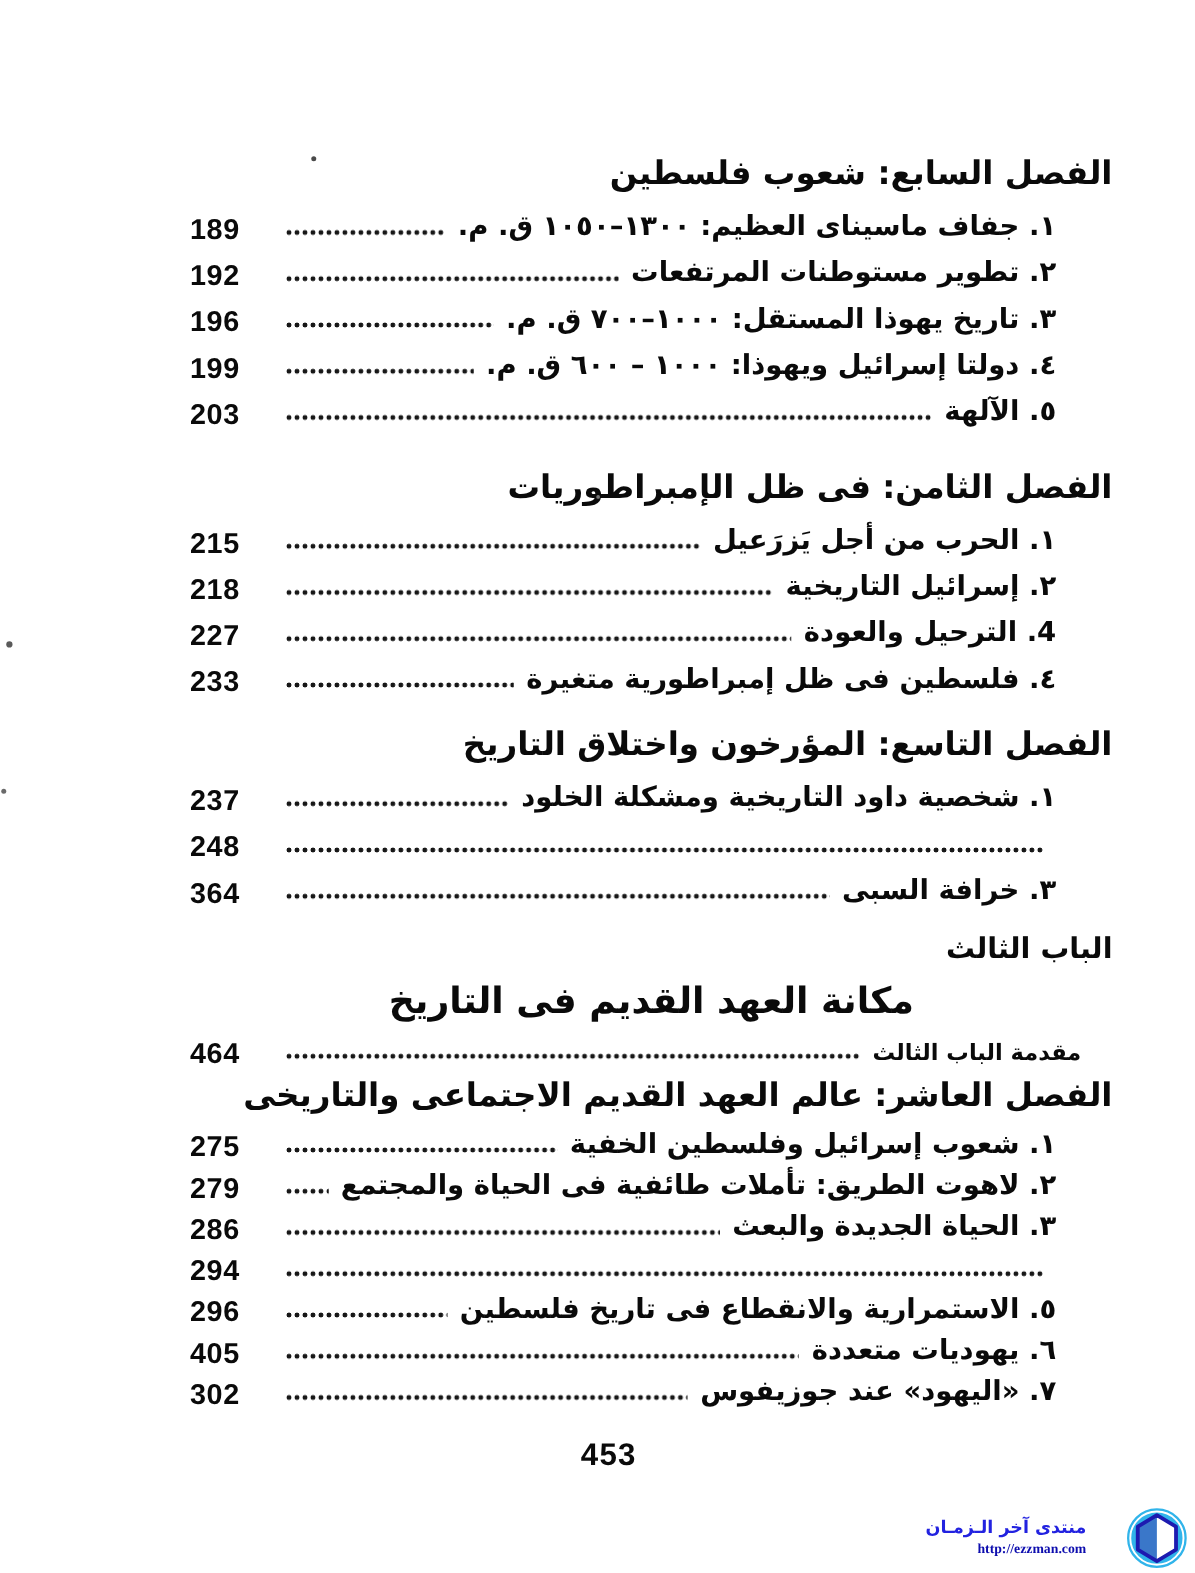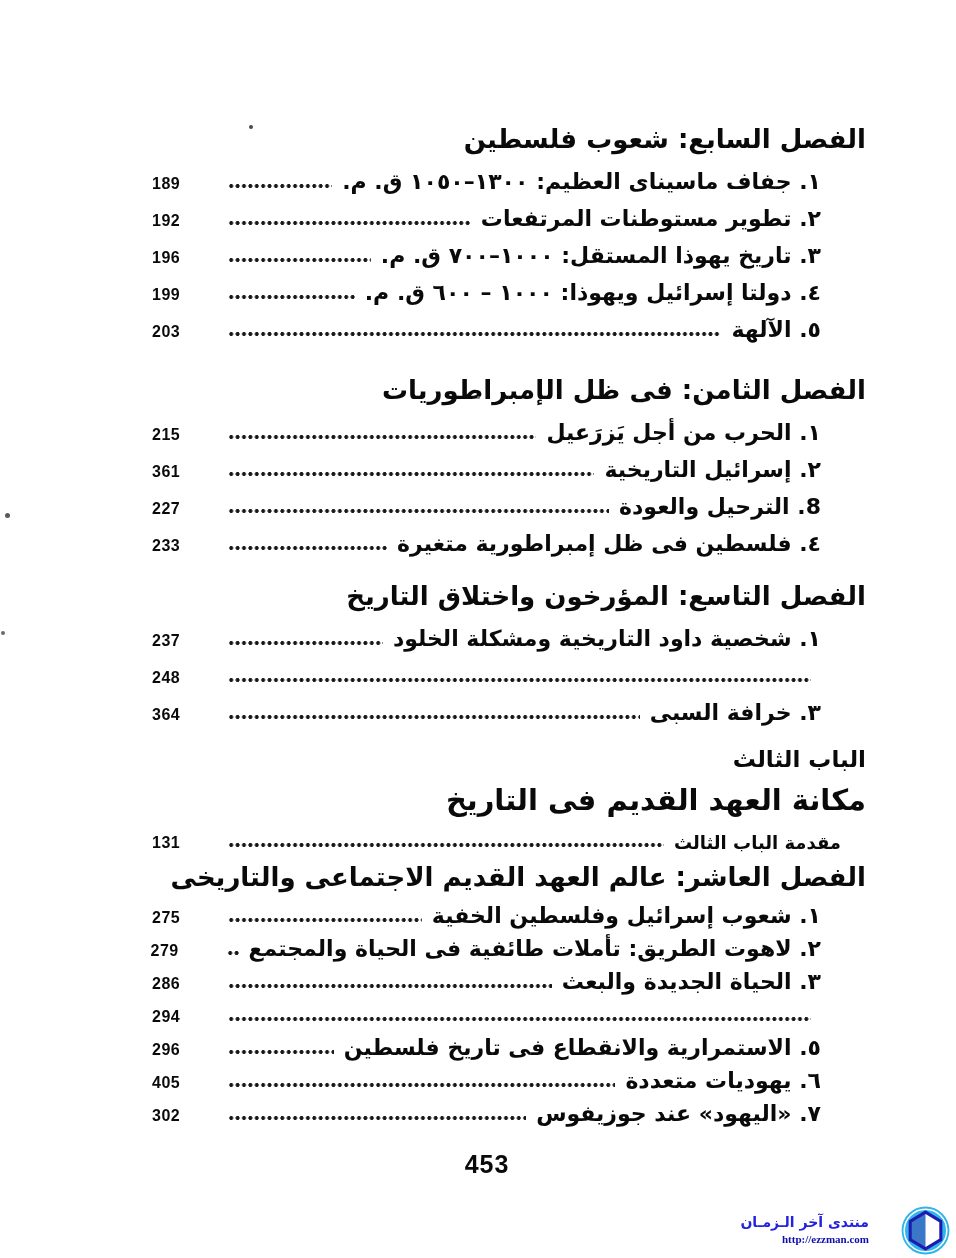--- a/index.html
+++ b/index.html
@@ -2,21 +2,21 @@
 <html lang="ar"><head>
 <meta charset="utf-8">
 <style>
   html,body{margin:0;padding:0;}
   body{
     width:956px;height:1258px;position:relative;overflow:hidden;
     background:#ffffff;color:#0a0a0a;
     font-family:"DejaVu Sans",sans-serif;
   }
   .toc{
-    position:absolute;top:118px;right:90px;left:152px;
+    position:absolute;top:118px;right:66px;left:152px;
     direction:rtl;text-align:right;
   }
   .chapter{
     margin:0;font-size:26px;font-weight:bold;line-height:42px;height:42px;
     white-space:nowrap;letter-spacing:-0.5px;
   }
   .sec2{margin-top:24px;}
   .sec3{margin-top:16px;}
   .rows{padding-right:45px;}
   .row{display:flex;align-items:flex-end;height:37px;}
@@ -26,29 +26,29 @@
     flex:0 0 auto;
   }
   .leader{
     flex:1 1 auto;height:8px;margin:0 10px 7px 26px;
     background-image:radial-gradient(circle at 3.2px 4px,#171717 1.7px,transparent 2.2px);
     background-size:6.4px 8px;background-repeat:repeat-x;
     min-width:12px;
   }
   .n{
     flex:0 0 auto;width:50px;direction:ltr;text-align:left;
-    font-family:"Liberation Sans",sans-serif;font-weight:bold;font-size:16px;
+    font-family:"Liberation Sans",sans-serif;font-weight:bold;font-size:23px;
     line-height:27px;letter-spacing:0.5px;
   }
   .part{margin-top:14px;}
   .part-kicker{
     text-align:right;font-size:23px;font-weight:bold;line-height:34px;height:34px;margin:0;
   }
   .part-title{
-    font-size:29px;font-weight:bold;line-height:48px;height:48px;margin:0;
+    text-align:center;font-size:29px;font-weight:bold;line-height:48px;height:48px;margin:0;
     letter-spacing:-0.5px;
   }
   .intro .row{height:32px;padding-right:25px;}
   .intro .t{font-size:18px;line-height:26px;}
   .pagenum{
     position:absolute;top:1150px;left:487px;transform:translateX(-50%);
     font-family:"Liberation Sans",sans-serif;font-weight:bold;font-size:25px;
     letter-spacing:1px;
   }
   .watermark{
@@ -107,24 +107,24 @@
     <h2 class="chapter">الفصل الثامن: فى ظل الإمبراطوريات</h2>
     <div class="rows">
       <div class="row">
         <span class="t">١. الحرب من أجل يَزرَعيل</span>
         <span class="leader"></span>
         <span class="n">215</span>
       </div>
       <div class="row">
         <span class="t">٢. إسرائيل التاريخية</span>
         <span class="leader"></span>
-        <span class="n">361</span>
-      </div>
-      <div class="row">
-        <span class="t">8. الترحيل والعودة</span>
+        <span class="n">218</span>
+      </div>
+      <div class="row">
+        <span class="t">4. الترحيل والعودة</span>
         <span class="leader"></span>
         <span class="n">227</span>
       </div>
       <div class="row">
         <span class="t">٤. فلسطين فى ظل إمبراطورية متغيرة</span>
         <span class="leader"></span>
         <span class="n">233</span>
       </div>
     </div>
   </div>
@@ -149,21 +149,21 @@
     </div>
   </div>
 
   <div class="part">
     <h3 class="part-kicker">الباب الثالث</h3>
     <h2 class="part-title">مكانة العهد القديم فى التاريخ</h2>
     <div class="intro">
       <div class="row">
         <span class="t">مقدمة الباب الثالث</span>
         <span class="leader"></span>
-        <span class="n">131</span>
+        <span class="n">464</span>
       </div>
     </div>
   </div>
 
   <div class="sec tight">
     <h2 class="chapter">الفصل العاشر: عالم العهد القديم الاجتماعى والتاريخى</h2>
     <div class="rows">
       <div class="row">
         <span class="t">١. شعوب إسرائيل وفلسطين الخفية</span>
         <span class="leader"></span>

